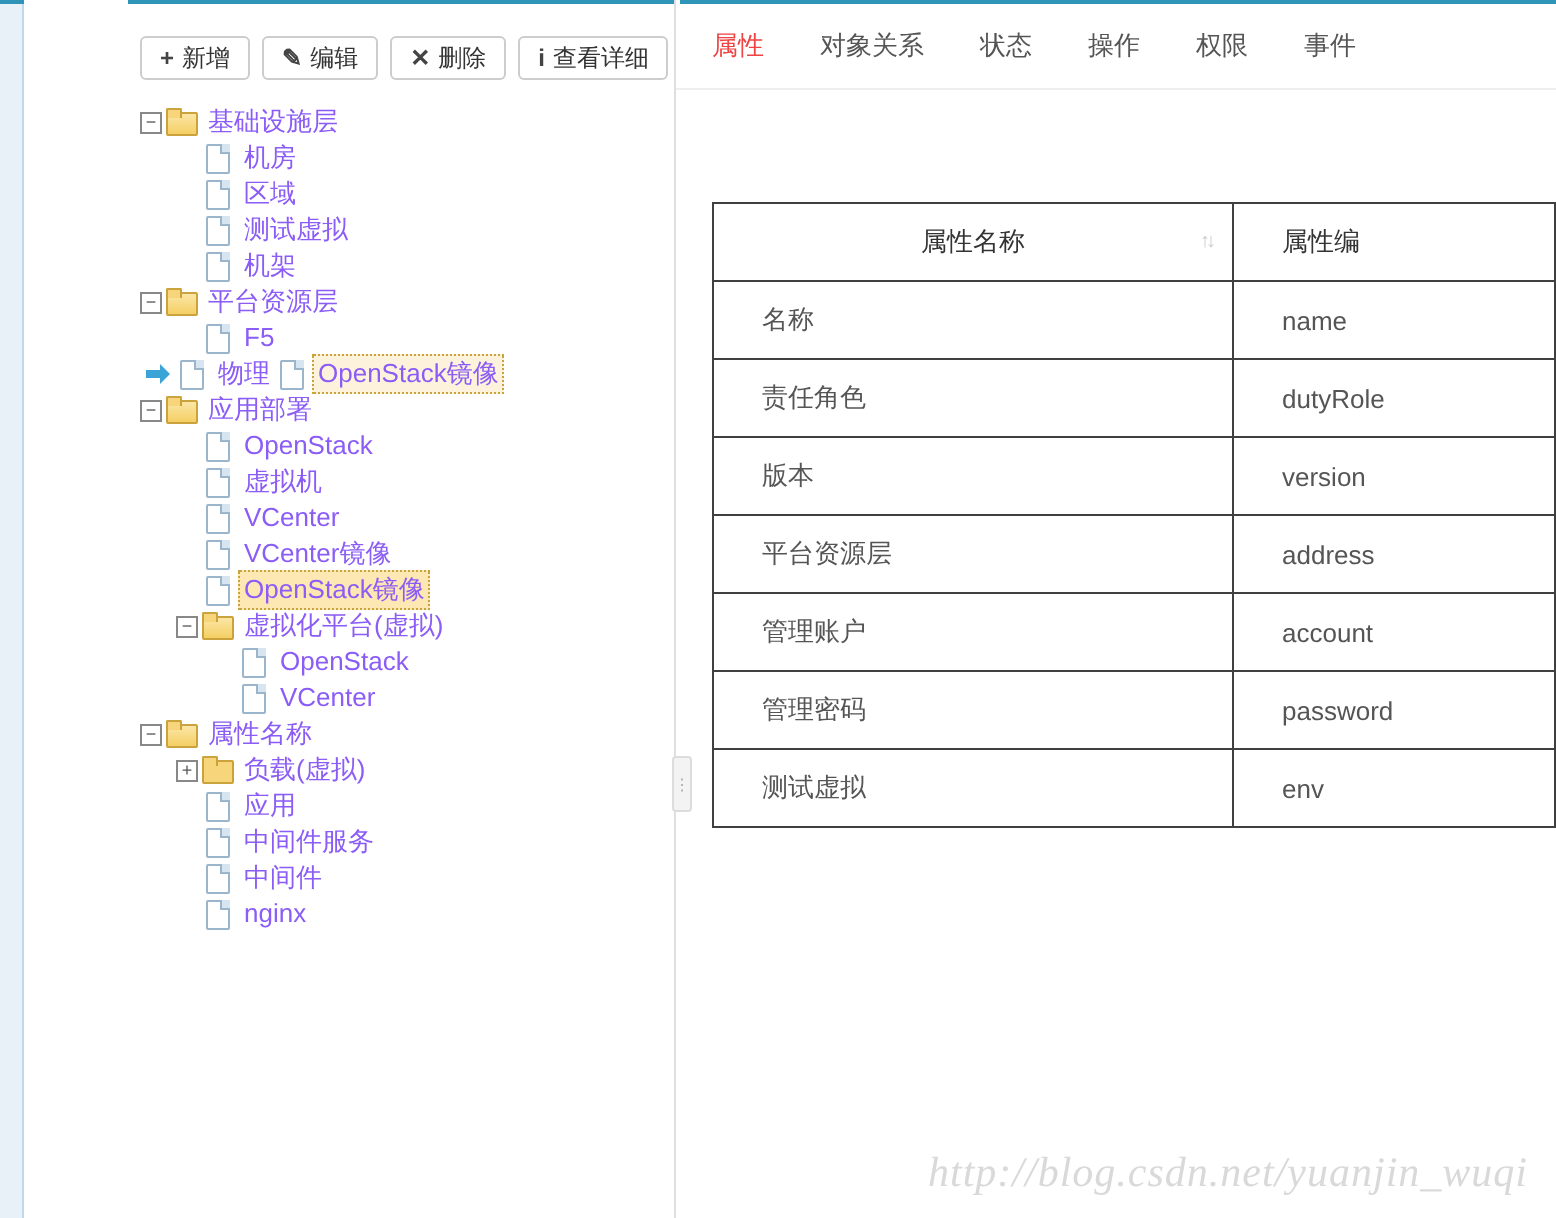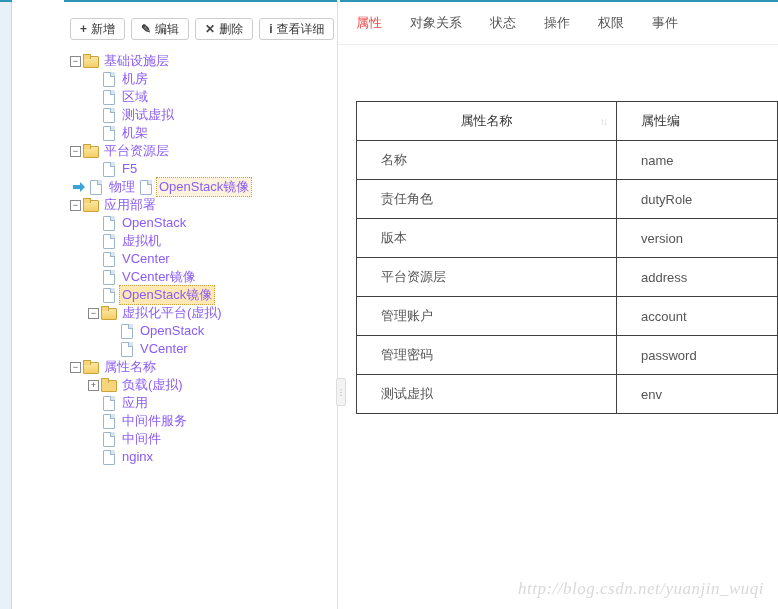--- a/index.html
+++ b/index.html
@@ -34,21 +34,21 @@
     .tabs { display: flex; gap: 28px; padding: 6px 0 10px 18px; border-bottom: 1px solid #eee; color: #555; }
     .tab { cursor: pointer; padding: 2px 0; }
     .tab.active { color: #ef4444; font-weight: 400; }
     .table-wrap { margin: 56px 0 0 18px; overflow: hidden; }
     table { border-collapse: collapse; width: 100%; }
     th, td { border: 1px solid #404040; padding: 10px 24px; text-align: left; font-size: 13px; color: #555; }
     th { font-weight: 500; color: #333; background: #fff; position: relative; }
     th:first-child { text-align: center; }
     .sort-ico { position: absolute; right: 10px; top: 50%; transform: translateY(-50%); font-size: 10px; color: #ccc; letter-spacing: -2px; }
     .splitter { position: absolute; left: 336px; top: 378px; width: 10px; height: 28px; background: #f3f3f3; border: 1px solid #ddd; border-radius: 2px; font-size: 8px; color: #aaa; display: flex; align-items: center; justify-content: center; cursor: col-resize; }
-    .watermark { position: absolute; bottom: 10px; right: 14px; font-family: Georgia, serif; font-style: italic; font-size: 17px; color: #d9d9d9; letter-spacing: 0.5px; }
+    .watermark { position: absolute; bottom: 10px; right: 14px; font-family: Georgia, serif; font-style: italic; font-size: 21px; color: #d9d9d9; letter-spacing: 0.5px; }
   </style>
 </head>
 <body>
 
 <div class="main-wrap">
   <div class="side-stub">
       <div class="panel-stripe"></div>
     </div>
 
   <div class="left-panel">

